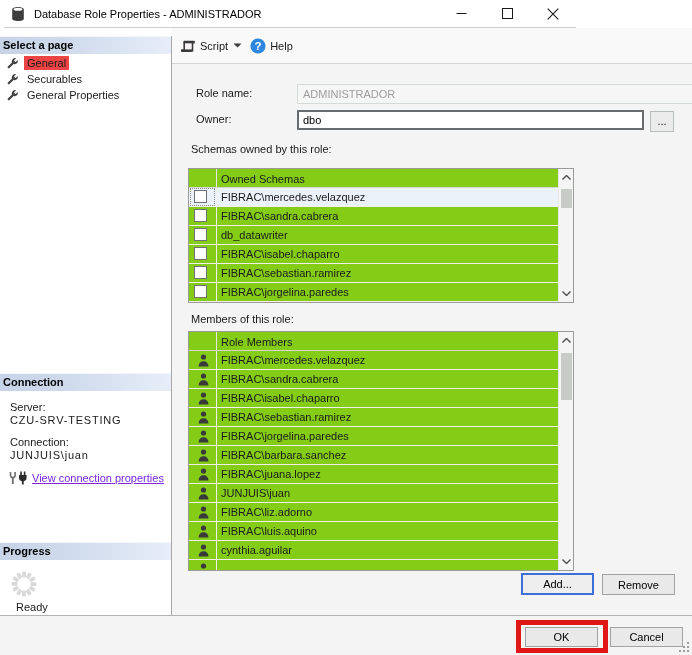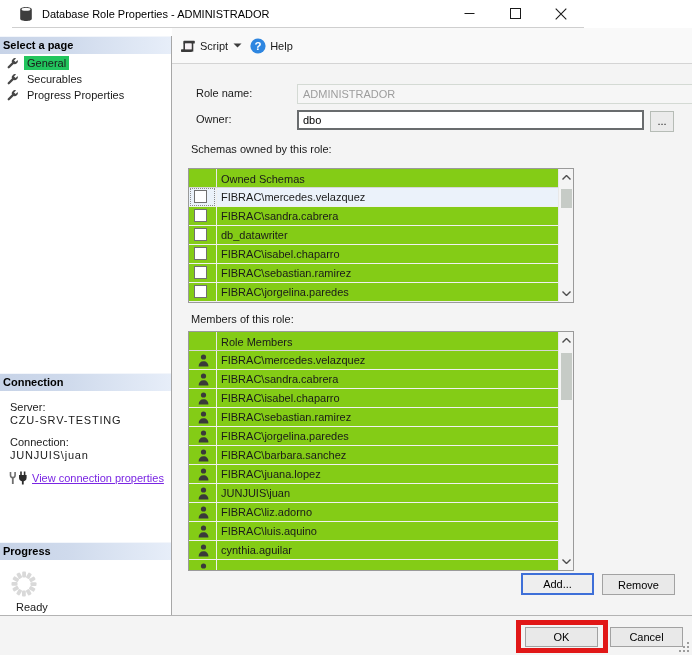--- a/index.html
+++ b/index.html
@@ -1,40 +1,40 @@
 <!DOCTYPE html>
 <html><head>
 <meta charset="utf-8">
 <style>
   * { margin:0; padding:0; box-sizing:border-box; }
   html,body { width:692px; height:655px; }
   body { font-family:"Liberation Sans", sans-serif; font-size:11px; color:#1a1a1a; background:#fff; }
   .window { position:relative; width:692px; height:655px; background:#fff; overflow:hidden; }
 
   
-  .titlebar { position:absolute; left:12px; top:0; width:572px; height:28px; background:#fff; border-bottom:1px solid #cfcfcf; }
+  .titlebar { position:absolute; left:4px; top:0; width:572px; height:28px; background:#fff; border-bottom:1px solid #cfcfcf; }
   .titlebar .app-icon { position:absolute; left:7px; top:6px; }
   .titlebar .title { position:absolute; left:30px; top:8px; font-size:11px; color:#000; white-space:nowrap; }
   .caption-buttons { position:absolute; right:0; top:0; height:27px; display:flex; }
   .caption-btn { width:46px; height:27px; display:flex; align-items:center; justify-content:center; }
 
   
   .body { position:absolute; left:0; top:28px; width:692px; height:587px; }
 
   
   .sidebar { position:absolute; left:0; top:8px; width:172px; height:587px; background:#fff; border-right:1px solid #a7a7a7; }
   .section-header { height:18px; line-height:17px; font-weight:bold; color:#000; padding-left:3px;
                     background:linear-gradient(to right, #c7d3e7 0%, #cfdaec 40%, #e7eef9 100%);
                     border-top:1px solid #f3f6fb; }
   .pages-section { position:absolute; left:0; top:0; width:171px; }
   .page-list { list-style:none; margin-top:1px; }
   .page-item { height:16px; display:flex; align-items:center; padding-left:6px; }
   .page-item .wrench { width:13px; height:13px; flex:0 0 13px; }
   .page-item .lbl { margin-left:5px; padding:1px 3px; white-space:nowrap; }
-  .page-item.current .lbl { background:#22c55e; }
+  .page-item.current .lbl { background:#ef4444; }
 
   .conn-section { position:absolute; left:0; top:337px; width:171px; }
   .conn-body { padding:10px 0 0 10px; line-height:13px; }
   .conn-pair { margin-bottom:9px; white-space:nowrap; }
   .conn-pair .cval { letter-spacing:0.8px; }
   .conn-link-row { margin-top:9px; display:flex; align-items:center; }
   .conn-link-row svg { margin-left:-2px; }
   a.conn-link { color:#7a26e3; margin-left:4px; text-decoration:underline; white-space:nowrap; }
 
   .prog-section { position:absolute; left:0; top:506px; width:171px; }
@@ -160,21 +160,21 @@
             </li>
 
             <li class="page-item">
               <svg class="wrench" viewBox="0 0 16 16">
                 <g transform="rotate(45 8 8)">
                   <circle cx="8" cy="4" r="3.6" fill="#474747"></circle>
                   <rect x="6.6" y="-1" width="2.8" height="5" fill="#ffffff"></rect>
                   <rect x="6.6" y="4.6" width="2.8" height="11.4" rx="1.4" fill="#474747"></rect>
                 </g>
               </svg>
-              <span class="lbl">Progress Properties</span>
+              <span class="lbl">General Properties</span>
             </li>
           </ul>
       </div>
 
       <div class="conn-section">
         <div class="section-header">Connection</div>
         <div class="conn-body">
           <div class="conn-pair">
             <div>Server:</div>
             <div class="cval">CZU-SRV-TESTING</div>

